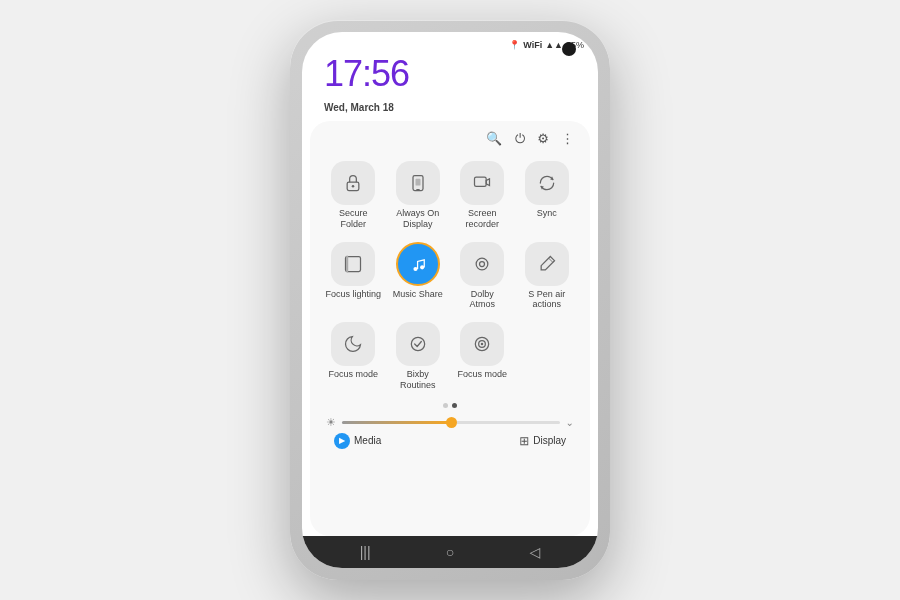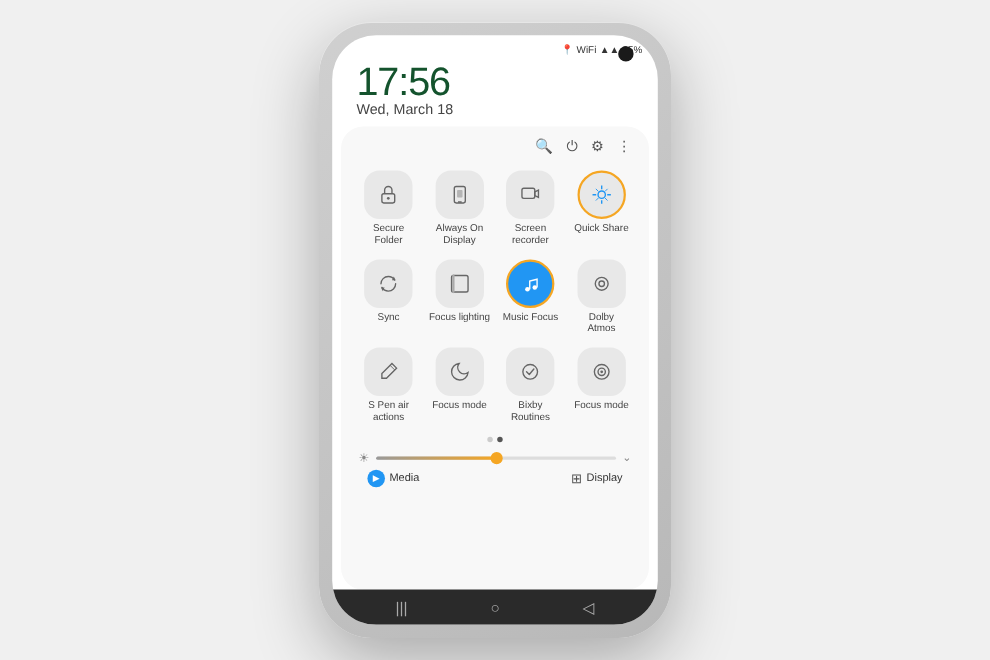--- a/index.html
+++ b/index.html
@@ -67,30 +67,30 @@
     }
 
     
     .time-display {
       padding: 4px 22px 8px;
     }
 
     .time {
       font-size: 36px;
       font-weight: 200;
-      color: #14532d;
+      color: #6d28d9;
       letter-spacing: -1px;
       line-height: 1;
     }
 
     .date {
-      font-size: 13px;
+      font-size: 10px;
       color: #444;
-      font-weight: 400;
-      margin-top: 0;
+      font-weight: 700;
+      margin-top: 10px;
     }
 
     
     .quick-settings {
       background: #f8f8f8;
       margin: 0 8px;
       border-radius: 20px;
       padding: 10px 12px 8px;
       flex: 1;
     }
@@ -281,21 +281,21 @@
 <body>
 
 <div class="phone-outer">
   <div class="phone-inner">
 
     <div class="camera-hole"></div>
 
     <div class="status-bar">
       <div class="status-icons">
         <span>📍</span>
-        <span style="font-size:9px;">WiFi</span>
+        <span style="font-size:9px;font-weight:bold;">WiFi</span>
         <span style="font-size:9px;">▲▲</span>
         <span style="font-size:9px;">25%</span>
       </div>
     </div>
 
     <div class="time-display">
       <div class="time">17:56</div>
       <div class="date">Wed, March 18</div>
     </div>
 
@@ -336,30 +336,20 @@
         <div class="qs-item">
           <div class="qs-icon-wrapper">
             <svg class="icon-svg" viewBox="0 0 24 24" fill="none">
               <rect x="3" y="5" width="14" height="11" rx="2" stroke="#666" stroke-width="1.5"></rect>
               <path d="M17 9l4-2v8l-4-2V9z" stroke="#666" stroke-width="1.5"></path>
             </svg>
           </div>
           <span class="qs-label">Screen<br>recorder</span>
         </div>
 
-        <div class="qs-item">
-          <div class="qs-icon-wrapper highlighted">
-            <svg class="icon-svg" viewBox="0 0 24 24" fill="none">
-              <circle cx="12" cy="12" r="4" stroke="#2196f3" stroke-width="1.5"></circle>
-              <path d="M12 2v4M12 18v4M2 12h4M18 12h4" stroke="#2196f3" stroke-width="1.5"></path>
-              <path d="M5.6 5.6l2.8 2.8M15.6 15.6l2.8 2.8M18.4 5.6l-2.8 2.8M8.4 15.6l-2.8 2.8" stroke="#2196f3" stroke-width="1"></path>
-            </svg>
-          </div>
-          <span class="qs-label">Quick Share</span>
-        </div>
 
         <div class="qs-item">
           <div class="qs-icon-wrapper">
             <svg class="icon-svg" viewBox="0 0 24 24" fill="none">
               <path d="M4 12a8 8 0 018-8 8 8 0 016.9 4" stroke="#666" stroke-width="1.5" stroke-linecap="round"></path>
               <path d="M20 12a8 8 0 01-8 8 8 8 0 01-6.9-4" stroke="#666" stroke-width="1.5" stroke-linecap="round"></path>
               <path d="M18 4l2 4-4 0" fill="#666"></path>
               <path d="M6 20l-2-4 4 0" fill="#666"></path>
             </svg>
           </div>
@@ -377,21 +367,21 @@
         </div>
 
         <div class="qs-item">
           <div class="qs-icon-wrapper highlighted-active">
             <svg class="icon-svg" viewBox="0 0 24 24" fill="none">
               <circle cx="9" cy="18" r="2.5" fill="white"></circle>
               <circle cx="17" cy="16" r="2.5" fill="white"></circle>
               <path d="M11.5 18V9l8-2v9" stroke="white" stroke-width="1.5"></path>
             </svg>
           </div>
-          <span class="qs-label">Music Focus</span>
+          <span class="qs-label">Music Share</span>
         </div>
 
         <div class="qs-item">
           <div class="qs-icon-wrapper">
             <svg class="icon-svg" viewBox="0 0 24 24" fill="none">
               <circle cx="12" cy="12" r="7" stroke="#666" stroke-width="1.5"></circle>
               <circle cx="12" cy="12" r="3" stroke="#666" stroke-width="1.5"></circle>
             </svg>
           </div>
           <span class="qs-label">Dolby<br>Atmos</span>

